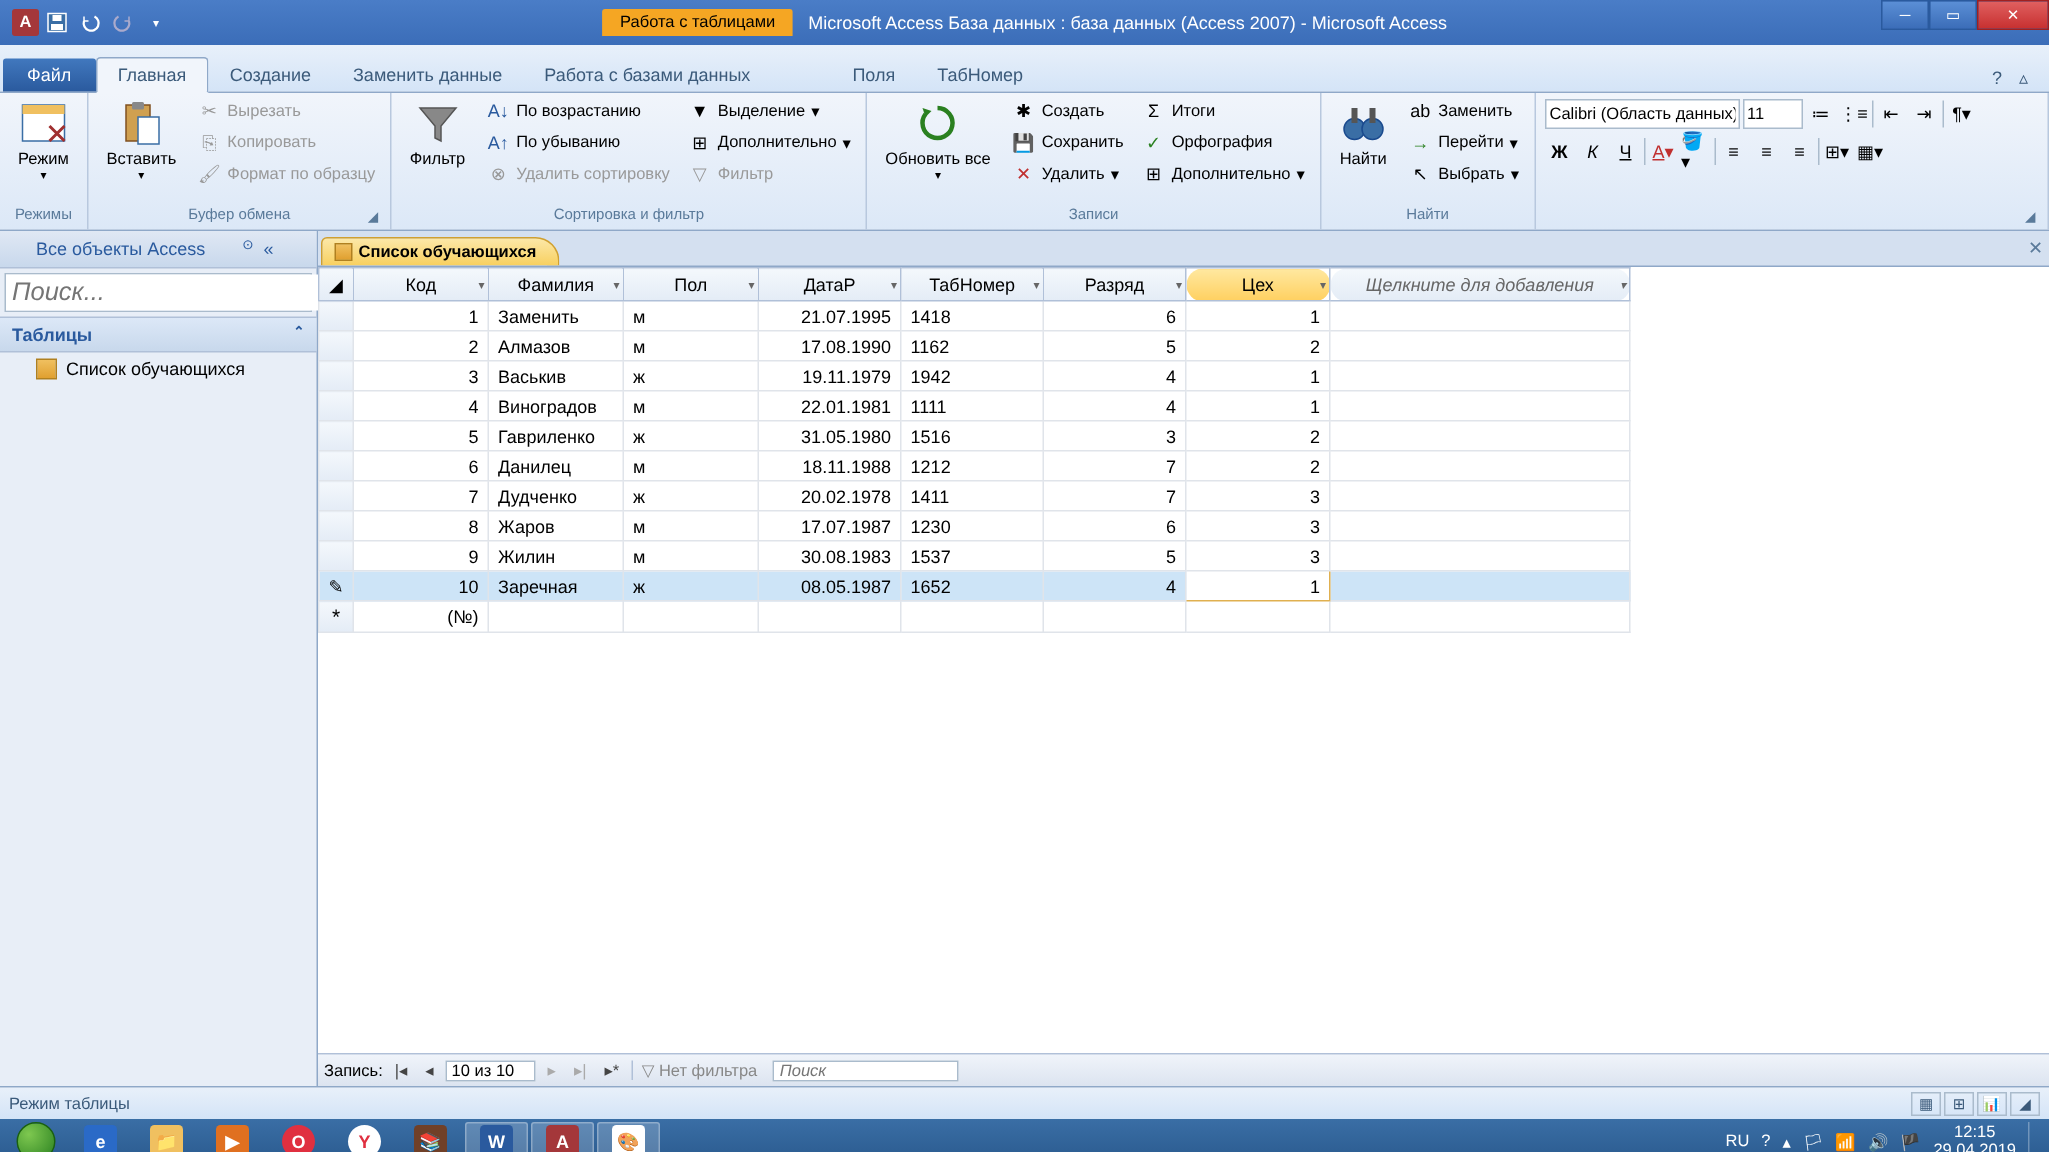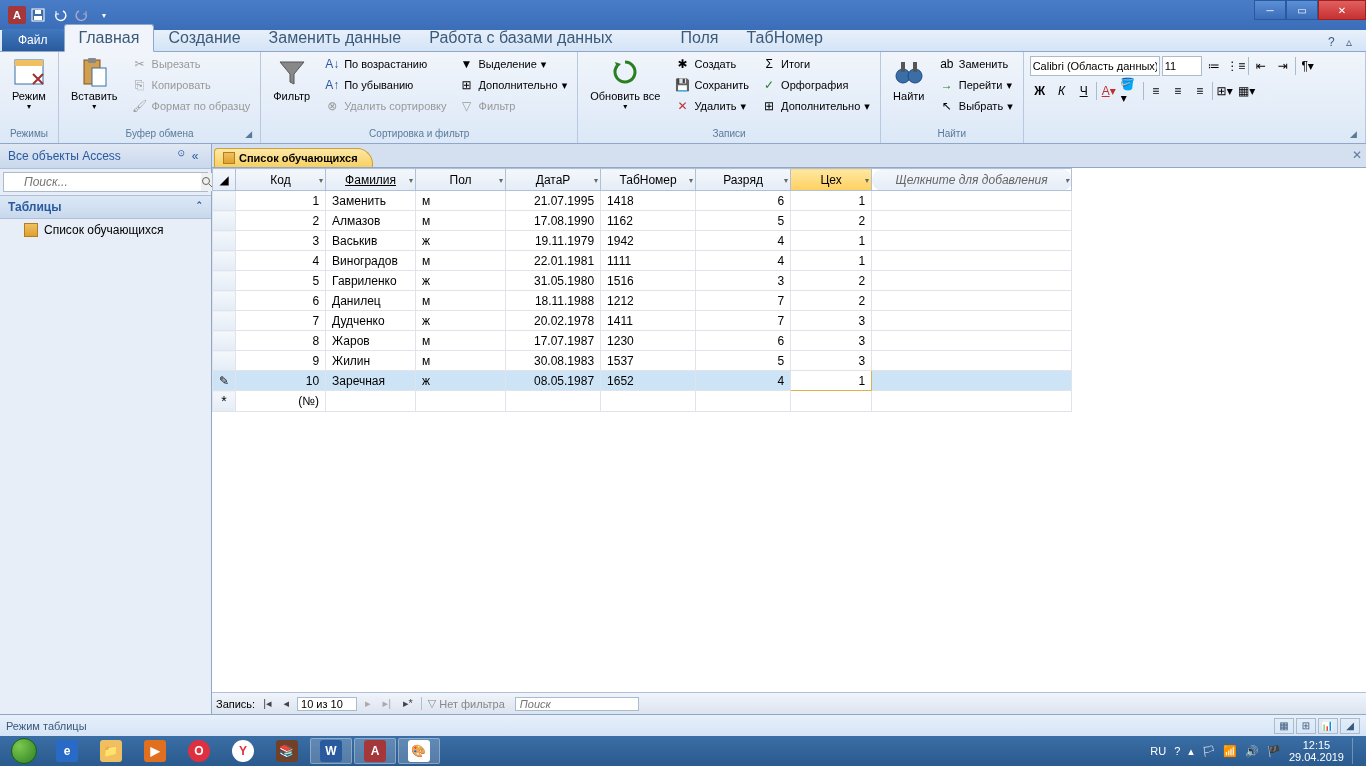--- a/index.html
+++ b/index.html
@@ -9,23 +9,23 @@
 .qat-btn { width: 20px; height: 20px; display: flex; align-items: center; justify-content: center; cursor: pointer; border-radius: 2px; }
 .access-icon { width: 18px; height: 18px; background: #a4373a; color: #fff; display: flex; align-items: center; justify-content: center; font-weight: bold; font-size: 11px; border-radius: 2px; }
 .title-center { position: absolute; left: 50%; transform: translateX(-50%); display: flex; align-items: center; gap: 10px; }
 .context-tab-label { background: #f5a623; color: #000; padding: 3px 12px; font-size: 11px; border-radius: 2px 2px 0 0; }
 .win-title { font-size: 12px; color: #fff; }
 .win-controls { position: absolute; right: 0; top: 0; display: flex; }
 .win-btn { width: 32px; height: 20px; display: flex; align-items: center; justify-content: center; cursor: pointer; color: #fff; font-size: 10px; }
 .win-btn.min { background: linear-gradient(#5b8fd6, #3b6db8); border: 1px solid #2a5a9e; }
 .win-btn.max { background: linear-gradient(#5b8fd6, #3b6db8); border: 1px solid #2a5a9e; }
 .win-btn.close { background: linear-gradient(#e06060, #c73030); width: 48px; border: 1px solid #a02020; }
-.ribbon-tabs { height: 22px; background: linear-gradient(#e8f0fa, #d4e4f7); display: flex; align-items: flex-end; padding-left: 2px; border-bottom: 1px solid #8fa8c8; position: relative; }
+.ribbon-tabs { height: 32px; background: linear-gradient(#e8f0fa, #d4e4f7); display: flex; align-items: flex-end; padding-left: 2px; border-bottom: 1px solid #8fa8c8; position: relative; }
 .file-tab { background: linear-gradient(#4178be, #2a5a9e); color: #fff; padding: 4px 16px; font-size: 12px; cursor: pointer; border-radius: 2px 2px 0 0; }
-.tab { padding: 4px 14px; font-size: 16px; cursor: pointer; color: #3b5a7a; }
+.tab { padding: 4px 14px; font-size: 12px; cursor: pointer; color: #3b5a7a; }
 .tab.active { background: #f1f5fb; border: 1px solid #8fa8c8; border-bottom: 1px solid #f1f5fb; border-radius: 3px 3px 0 0; margin-bottom: -1px; }
 .context-tabs { margin-left: 40px; display: flex; }
 .help-btn { position: absolute; right: 22px; width: 16px; height: 16px; color: #3b5a7a; cursor: pointer; }
 .collapse-btn { position: absolute; right: 4px; width: 16px; height: 16px; color: #3b5a7a; cursor: pointer; }
 .ribbon { height: 92px; background: linear-gradient(#f1f5fb, #dce8f7); border-bottom: 1px solid #8fa8c8; display: flex; position: relative; }
 .ribbon-group { border-right: 1px solid #b8c8de; padding: 2px 6px; display: flex; flex-direction: column; justify-content: space-between; }
 .group-label { font-size: 10px; color: #5a7a9a; text-align: center; padding-bottom: 2px; }
 .group-content { display: flex; align-items: flex-start; gap: 4px; flex: 1; }
 .big-btn { display: flex; flex-direction: column; align-items: center; justify-content: center; padding: 2px 6px; cursor: pointer; border-radius: 3px; }
 .big-icon { width: 32px; height: 32px; display: flex; align-items: center; justify-content: center; font-size: 24px; }
@@ -34,24 +34,24 @@
 .small-btn.disabled { color: #999; cursor: default; }
 .small-icon { width: 16px; height: 16px; display: flex; align-items: center; justify-content: center; font-size: 12px; }
 .vstack { display: flex; flex-direction: column; gap: 1px; }
 .font-select { width: 130px; height: 20px; border: 1px solid #abc; font-size: 11px; padding: 0 2px; background: #fff; }
 .font-size { width: 40px; height: 20px; border: 1px solid #abc; font-size: 11px; padding: 0 2px; background: #fff; }
 .fmt-row { display: flex; gap: 2px; align-items: center; margin-top: 2px; }
 .fmt-btn { width: 20px; height: 20px; display: flex; align-items: center; justify-content: center; cursor: pointer; font-size: 12px; border-radius: 2px; }
 .dialog-launcher { position: absolute; bottom: 2px; right: 3px; width: 12px; height: 12px; font-size: 9px; color: #5a7a9a; cursor: pointer; }
 .main-area { display: flex; height: calc(100% - 30px - 24px - 92px - 22px - 30px); }
 .nav-pane { width: 212px; background: #e8eef7; border-right: 1px solid #8fa8c8; display: flex; flex-direction: column; }
-.nav-header { background: linear-gradient(#e0e8f4, #c8d8ec); padding: 4px 8px; display: flex; align-items: center; justify-content: space-between; border-bottom: 1px solid #b0c0d8; font-size: 12px; color: #2a5a9e; }
+.nav-header { background: linear-gradient(#e0e8f4, #c8d8ec); padding: 4px 24px; display: flex; align-items: center; justify-content: space-between; border-bottom: 1px solid #b0c0d8; font-size: 12px; color: #2a5a9e; }
 .nav-collapse { width: 16px; height: 16px; cursor: pointer; display: flex; align-items: center; justify-content: center; }
 .nav-search { display: flex; border: 1px solid #abc; margin: 3px; }
-.nav-search input { flex: 1; border: none; padding: 2px 20px; font-size: 12px; font-style: italic; color: #888; outline: none; }
+.nav-search input { flex: 1; border: none; padding: 2px 4px; font-size: 17px; font-style: italic; color: #888; outline: none; }
 .nav-search-btn { width: 20px; display: flex; align-items: center; justify-content: center; background: #f0f0f0; cursor: pointer; }
 .nav-group { padding: 4px 8px; background: linear-gradient(#dce8f7,#c8d8ec); font-weight: bold; font-size: 12px; color: #2a5a9e; border-top: 1px solid #b0c0d8; border-bottom: 1px solid #b0c0d8; display: flex; justify-content: space-between; }
 .nav-item { padding: 4px 8px 4px 24px; font-size: 12px; cursor: pointer; display: flex; align-items: center; gap: 6px; }
 .table-icon { width: 14px; height: 14px; background: linear-gradient(#f0c060,#e0a030); border: 1px solid #b08020; display: inline-block; }
 .doc-area { flex: 1; display: flex; flex-direction: column; background: #fff; }
 .doc-tabs { height: 24px; background: #d4e0f0; display: flex; align-items: flex-end; padding-left: 2px; position: relative; border-bottom: 1px solid #8fa8c8; }
 .doc-tab { background: linear-gradient(#fce8a8, #f8d060); padding: 3px 14px 3px 8px; font-size: 11px; font-weight: bold; border: 1px solid #d0a030; border-bottom: none; border-radius: 4px 16px 0 0; display: flex; align-items: center; gap: 4px; cursor: pointer; }
 .doc-close { position: absolute; right: 4px; top: 4px; cursor: pointer; font-size: 12px; color: #5a7a9a; }
 .grid-wrap { flex: 1; overflow: auto; }
 .grid { border-collapse: collapse; font-size: 12px; }
@@ -105,20 +105,24 @@
         </svg>
       </div>
     <div class="qat-btn">
         <svg width="14" height="14">
           <path d="M4 3 A5 5 0 1 0 11 6" fill="none" stroke="#aac" stroke-width="1.5"></path>
           <path d="M11 3 L11 6 L8 6" fill="none" stroke="#aac"></path>
         </svg>
       </div>
     <div class="qat-btn" style="font-size:8px;color:#fff;">▾</div>
   </div>
+  <div class="title-center">
+    <div class="context-tab-label">Работа с таблицами</div>
+    <div class="win-title">Microsoft Access База данных : база данных (Access 2007)  -  Microsoft Access</div>
+  </div>
   <div class="win-controls">
     <div class="win-btn min">─</div>
     <div class="win-btn max">▭</div>
     <div class="win-btn close">✕</div>
   </div>
 </div>
 
 <div class="ribbon-tabs">
   <div class="file-tab">Файл</div>
   <div class="tab active">Главная</div>
@@ -350,26 +354,26 @@
         <span>Список обучающихся</span>
       </div>
       <div class="doc-close">✕</div>
     </div>
     <div class="grid-wrap">
       <table class="grid">
         <thead>
           <tr>
             <th class="row-selector">◢</th>
             <th style="width:90px;"><span>Код</span><span class="col-dd">▾</span></th>
-            <th style="width:90px;text-decoration:underline;"><span>Фамилия</span><span class="col-dd">▾</span></th>
+            <th style="width:90px;"><span>Фамилия</span><span class="col-dd">▾</span></th>
             <th style="width:90px;"><span>Пол</span><span class="col-dd">▾</span></th>
             <th style="width:95px;"><span>ДатаР</span><span class="col-dd">▾</span></th>
             <th style="width:95px;"><span>ТабНомер</span><span class="col-dd">▾</span></th>
             <th style="width:95px;margin-top:21px;"><span>Разряд</span><span class="col-dd">▾</span></th>
-            <th style="width:81px;" class="active-col"><span>Цех</span><span class="col-dd">▾</span></th>
+            <th style="width:96px;border-radius:11px;" class="active-col"><span>Цех</span><span class="col-dd">▾</span></th>
             <th style="width:200px;" class="add-col"><span>Щелкните для добавления</span><span class="col-dd">▾</span></th>
           </tr>
         </thead>
         <tbody id="grid-body">
             <tr>
     <td class="row-selector "></td>
     <td class="num-cell">1</td>
     <td>Заменить</td>
     <td>м</td>
     <td class="num-cell">21.07.1995</td>

